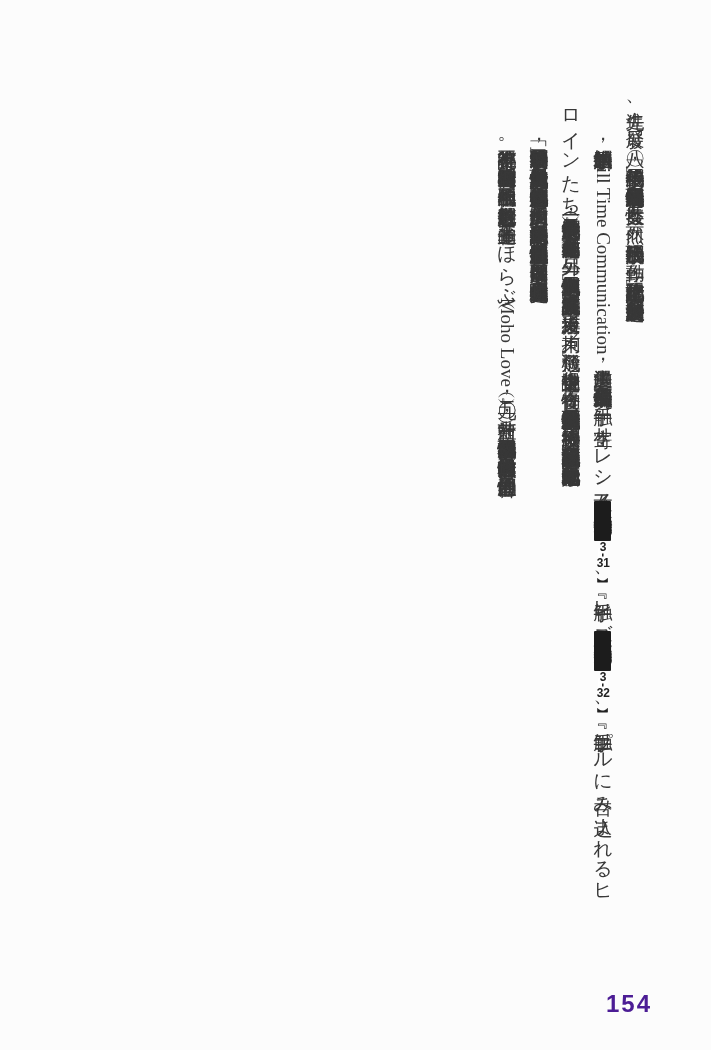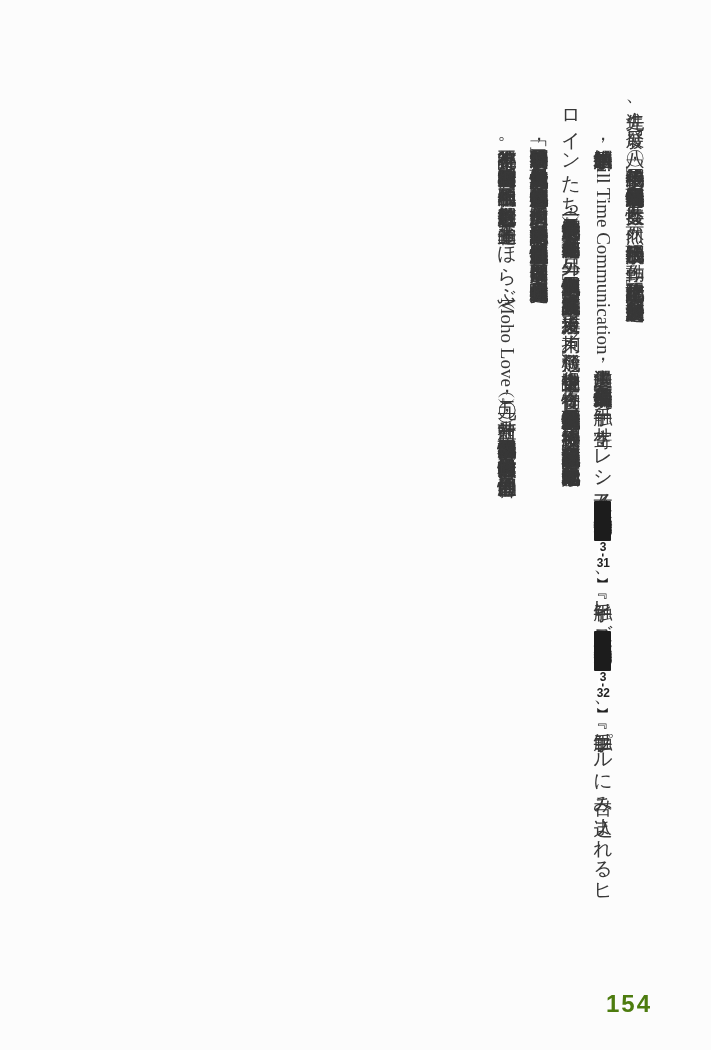--- a/index.html
+++ b/index.html
@@ -56,21 +56,21 @@
     text-combine-upright: all;
   }
   .page-number {
     position: absolute;
     left: 606px;
     top: 990px;
     font-family: "Liberation Sans", "DejaVu Sans", sans-serif;
     font-weight: bold;
     font-size: 24px;
     letter-spacing: 2px;
-    color: #4d7c0f;
+    color: #4c1d95;
   }
 </style>
 </head>
 <body>
 
 <div class="page">
   <div class="text-block">
       <p><span>先進、發展。八〇～千禧年代的「觸手凌辱」，重視的是如何運用觸手形狀的特性來玩弄、姦辱女性。然而，現代的觸手由於形狀、動作、功能都已一定程度上「記號化」，所以更著力於形狀之外的創意和變形。</span></p>
       <p class="indent"><span>新生觸手領域的旗手，Kill Time Communication的漫畫選集，便可見到那種「觸手情境」的最尖端。『触手ニ寄生サレシ乙女ノ体（被觸手寄生的少女軀體）』（二〇一七）</span><span class="figref">【<span class="figbox">圖</span><span class="tcy">3</span>-<span class="tcy">31</span>】</span><span>、『触手レズ（觸手百合）』（二〇一七）</span><span class="figref">【<span class="figbox">圖</span><span class="tcy">3</span>-<span class="tcy">32</span>】</span><span>、『触手プールに呑み込まれるヒロインたち（被觸手之池吞沒的女主角們）』（二〇一七）等，全都處處可見各種奇葩的場面。另外，「丸吞」這一類別也悄悄地累積起人氣。丸吞在嚴格意義上其實不算「觸手」類，更接近「束縛／拘束／危機」類，但全身被謎之生物、怪物吞食，在身體被束縛的無抵抗狀態下被觸手凌辱的情境上，卻很接近觸手凌辱。可以說由於「觸手凌辱」某種程度地受到「記號化」，才能輕鬆地吸取其他更小眾的元素。</span></p>
       <p class="indent"><span>為了規避管制而被發明的「觸手凌辱」，今天居然能發展成如此自由又充滿魅力的情色表現，當初下達管制令的人們大概也都無法想像吧。想出這個點子的前田俊夫，起初是認為如果是觸手就不需要修正，因此可以用畫性器官造型的觸手來逃避管制。然而這卻引發了幾個疑問。那就是這個模仿的界線究竟在哪裡呢？</span></p>

